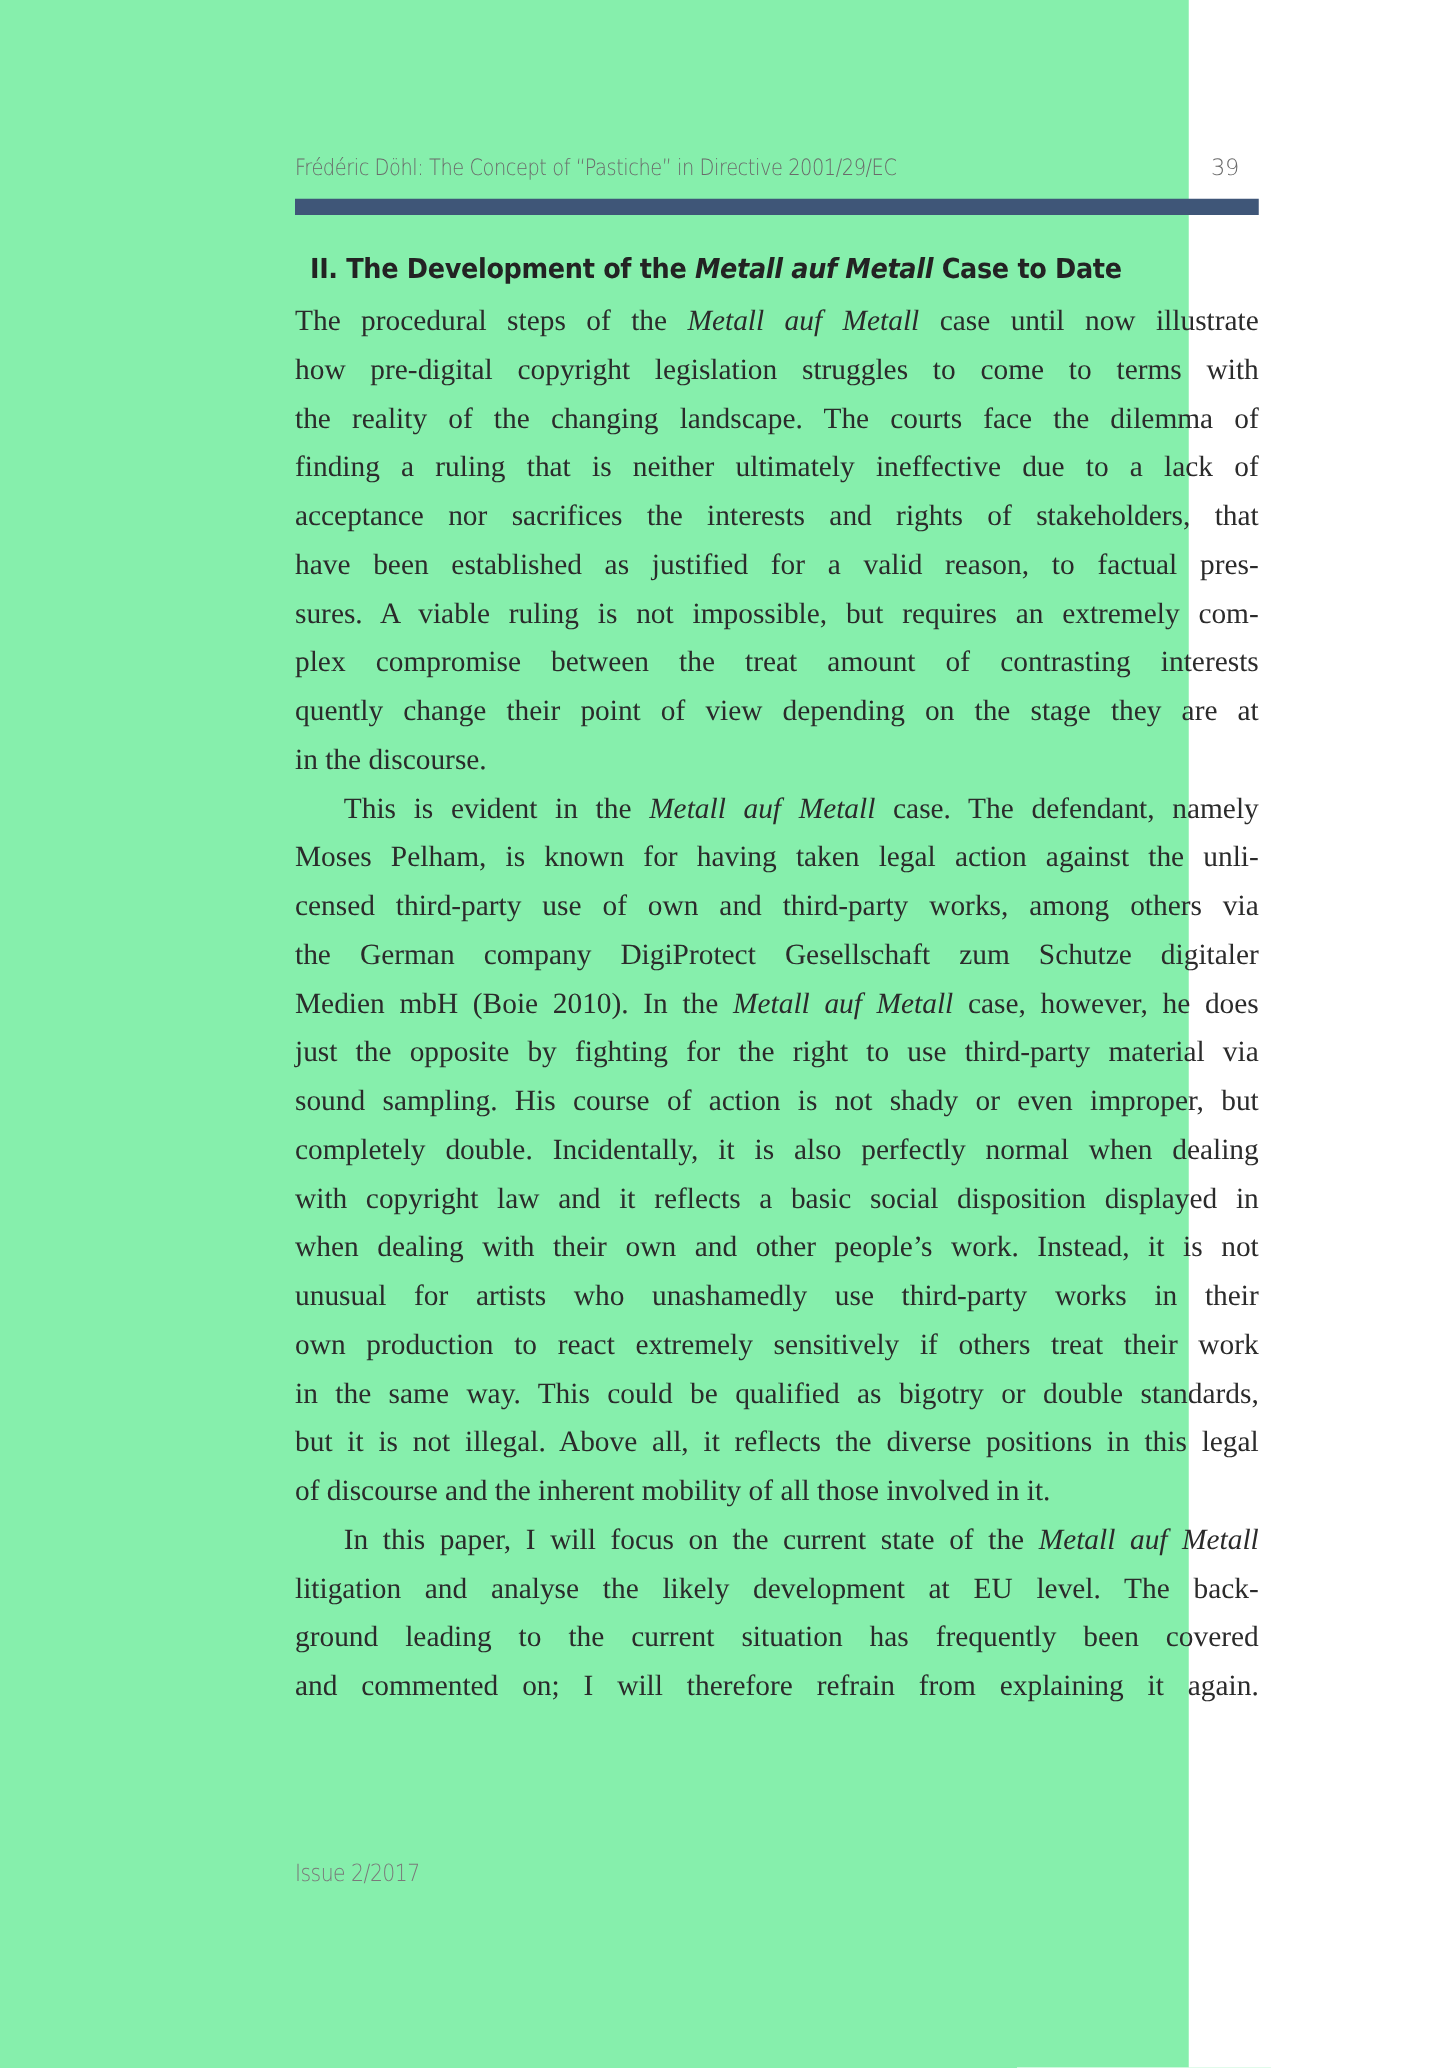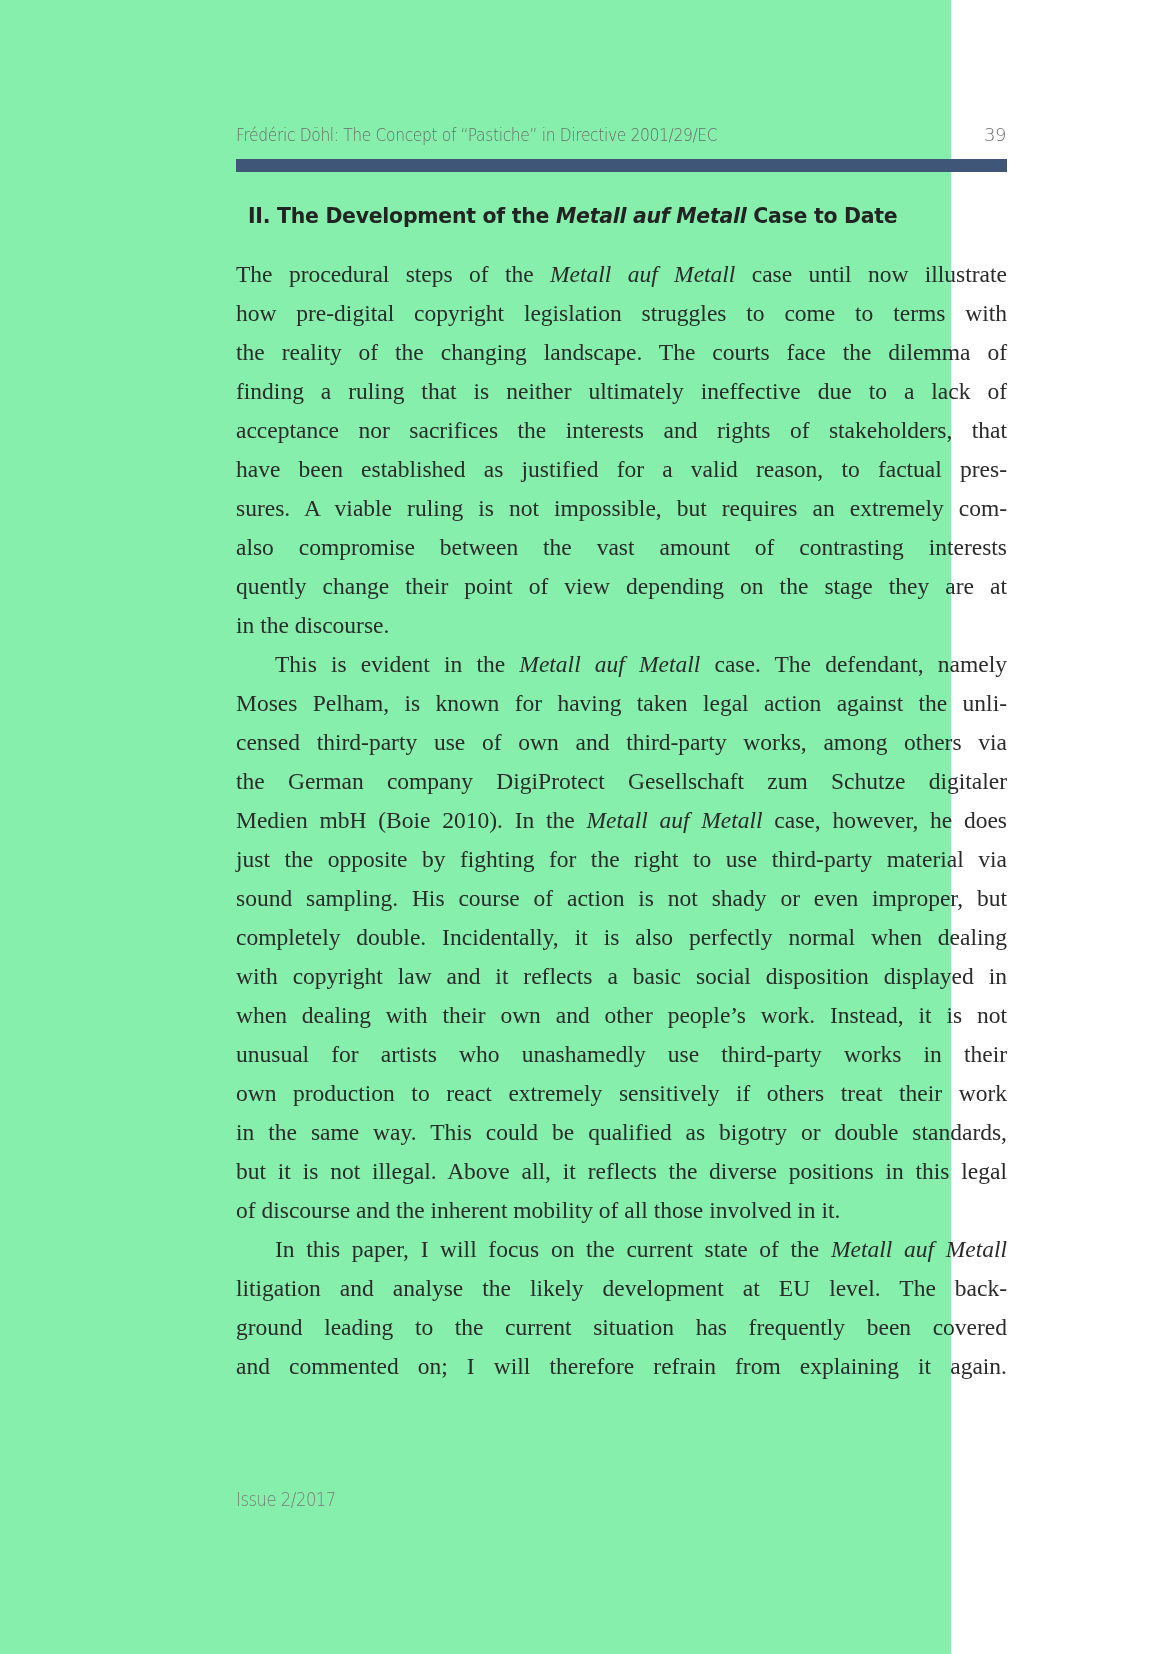--- a/index.html
+++ b/index.html
@@ -4,31 +4,31 @@
 <style>
   html, body { margin: 0; padding: 0; background: #ffffff; }
   body { width: 1165px; height: 1654px; position: relative; overflow: hidden; }
   .page { position: absolute; left: 0; top: 0; width: 951px; height: 1654px; background: #86efac; }
   .running-head {
     position: absolute; left: 236px; top: 124px; width: 771px; height: 26px;
     font-family: "DejaVu Sans", sans-serif; font-size: 18px; font-weight: 300;
     color: #6a6a6a; letter-spacing: -0.4px; transform-origin: left top;
   }
   .running-head .title { position: absolute; left: 0; top: 0; white-space: nowrap; transform: scaleX(0.86); transform-origin: left top; }
-  .running-head .pageno { position: absolute; right: 1px; top: 0; white-space: nowrap; }
+  .running-head .pageno { position: absolute; right: 16px; top: 0; white-space: nowrap; }
   .head-bar { position: absolute; left: 236px; top: 159px; width: 771px; height: 13px; background: #3f5678; }
   .section-heading {
     position: absolute; left: 248px; top: 203px; white-space: nowrap;
     font-family: "DejaVu Sans", sans-serif; font-weight: bold; font-size: 22px;
     color: #232323; letter-spacing: -0.3px; transform: scaleX(0.93); transform-origin: left top;
   }
   .section-heading i { font-style: italic; }
   .body-text {
     position: absolute; left: 236px; top: 238px; width: 771px;
-    font-family: "Liberation Serif", serif; font-size: 23.5px; color: #2b2b2b; margin-top: 17px;
+    font-family: "Liberation Serif", serif; font-size: 23.5px; color: #2b2b2b;
   }
   .line {
     display: block; height: 39px; line-height: 39px; white-space: nowrap;
     text-align: justify; text-align-last: justify; width: 771px;
   }
   .line.last { text-align-last: left; }
   .line.indent { padding-left: 39px; width: 732px; }
   .line i { font-style: italic; }
   .footer {
     position: absolute; left: 236px; top: 1488px;
@@ -50,21 +50,21 @@
 
   <div class="body-text" id="body-text">
       <div>
         <span class="line"><span>The procedural steps of the </span><i>Metall auf Metall</i><span> case until now illustrate</span></span>
         <span class="line"><span>how pre-digital copyright legislation struggles to come to terms with</span></span>
         <span class="line"><span>the reality of the changing landscape. The courts face the dilemma of</span></span>
         <span class="line"><span>finding a ruling that is neither ultimately ineffective due to a lack of</span></span>
         <span class="line"><span>acceptance nor sacrifices the interests and rights of stakeholders, that</span></span>
         <span class="line"><span>have been established as justified for a valid reason, to factual pres-</span></span>
         <span class="line"><span>sures. A viable ruling is not impossible, but requires an extremely com-</span></span>
-        <span class="line"><span>also compromise between the vast amount of contrasting interests</span></span>
+        <span class="line"><span>plex compromise between the treat amount of contrasting interests</span></span>
         <span class="line"><span>quently change their point of view depending on the stage they are at</span></span>
         <span class="line last"><span>in the discourse.</span></span>
       </div>
       <div>
         <span class="line indent"><span>This is evident in the </span><i>Metall auf Metall</i><span> case. The defendant, namely</span></span>
         <span class="line"><span>Moses Pelham, is known for having taken legal action against the unli-</span></span>
         <span class="line"><span>censed third-party use of own and third-party works, among others via</span></span>
         <span class="line"><span>the German company DigiProtect Gesellschaft zum Schutze digitaler</span></span>
         <span class="line"><span>Medien mbH (Boie 2010). In the </span><i>Metall auf Metall</i><span> case, however, he does</span></span>
         <span class="line"><span>just the opposite by fighting for the right to use third-party material via</span></span>

